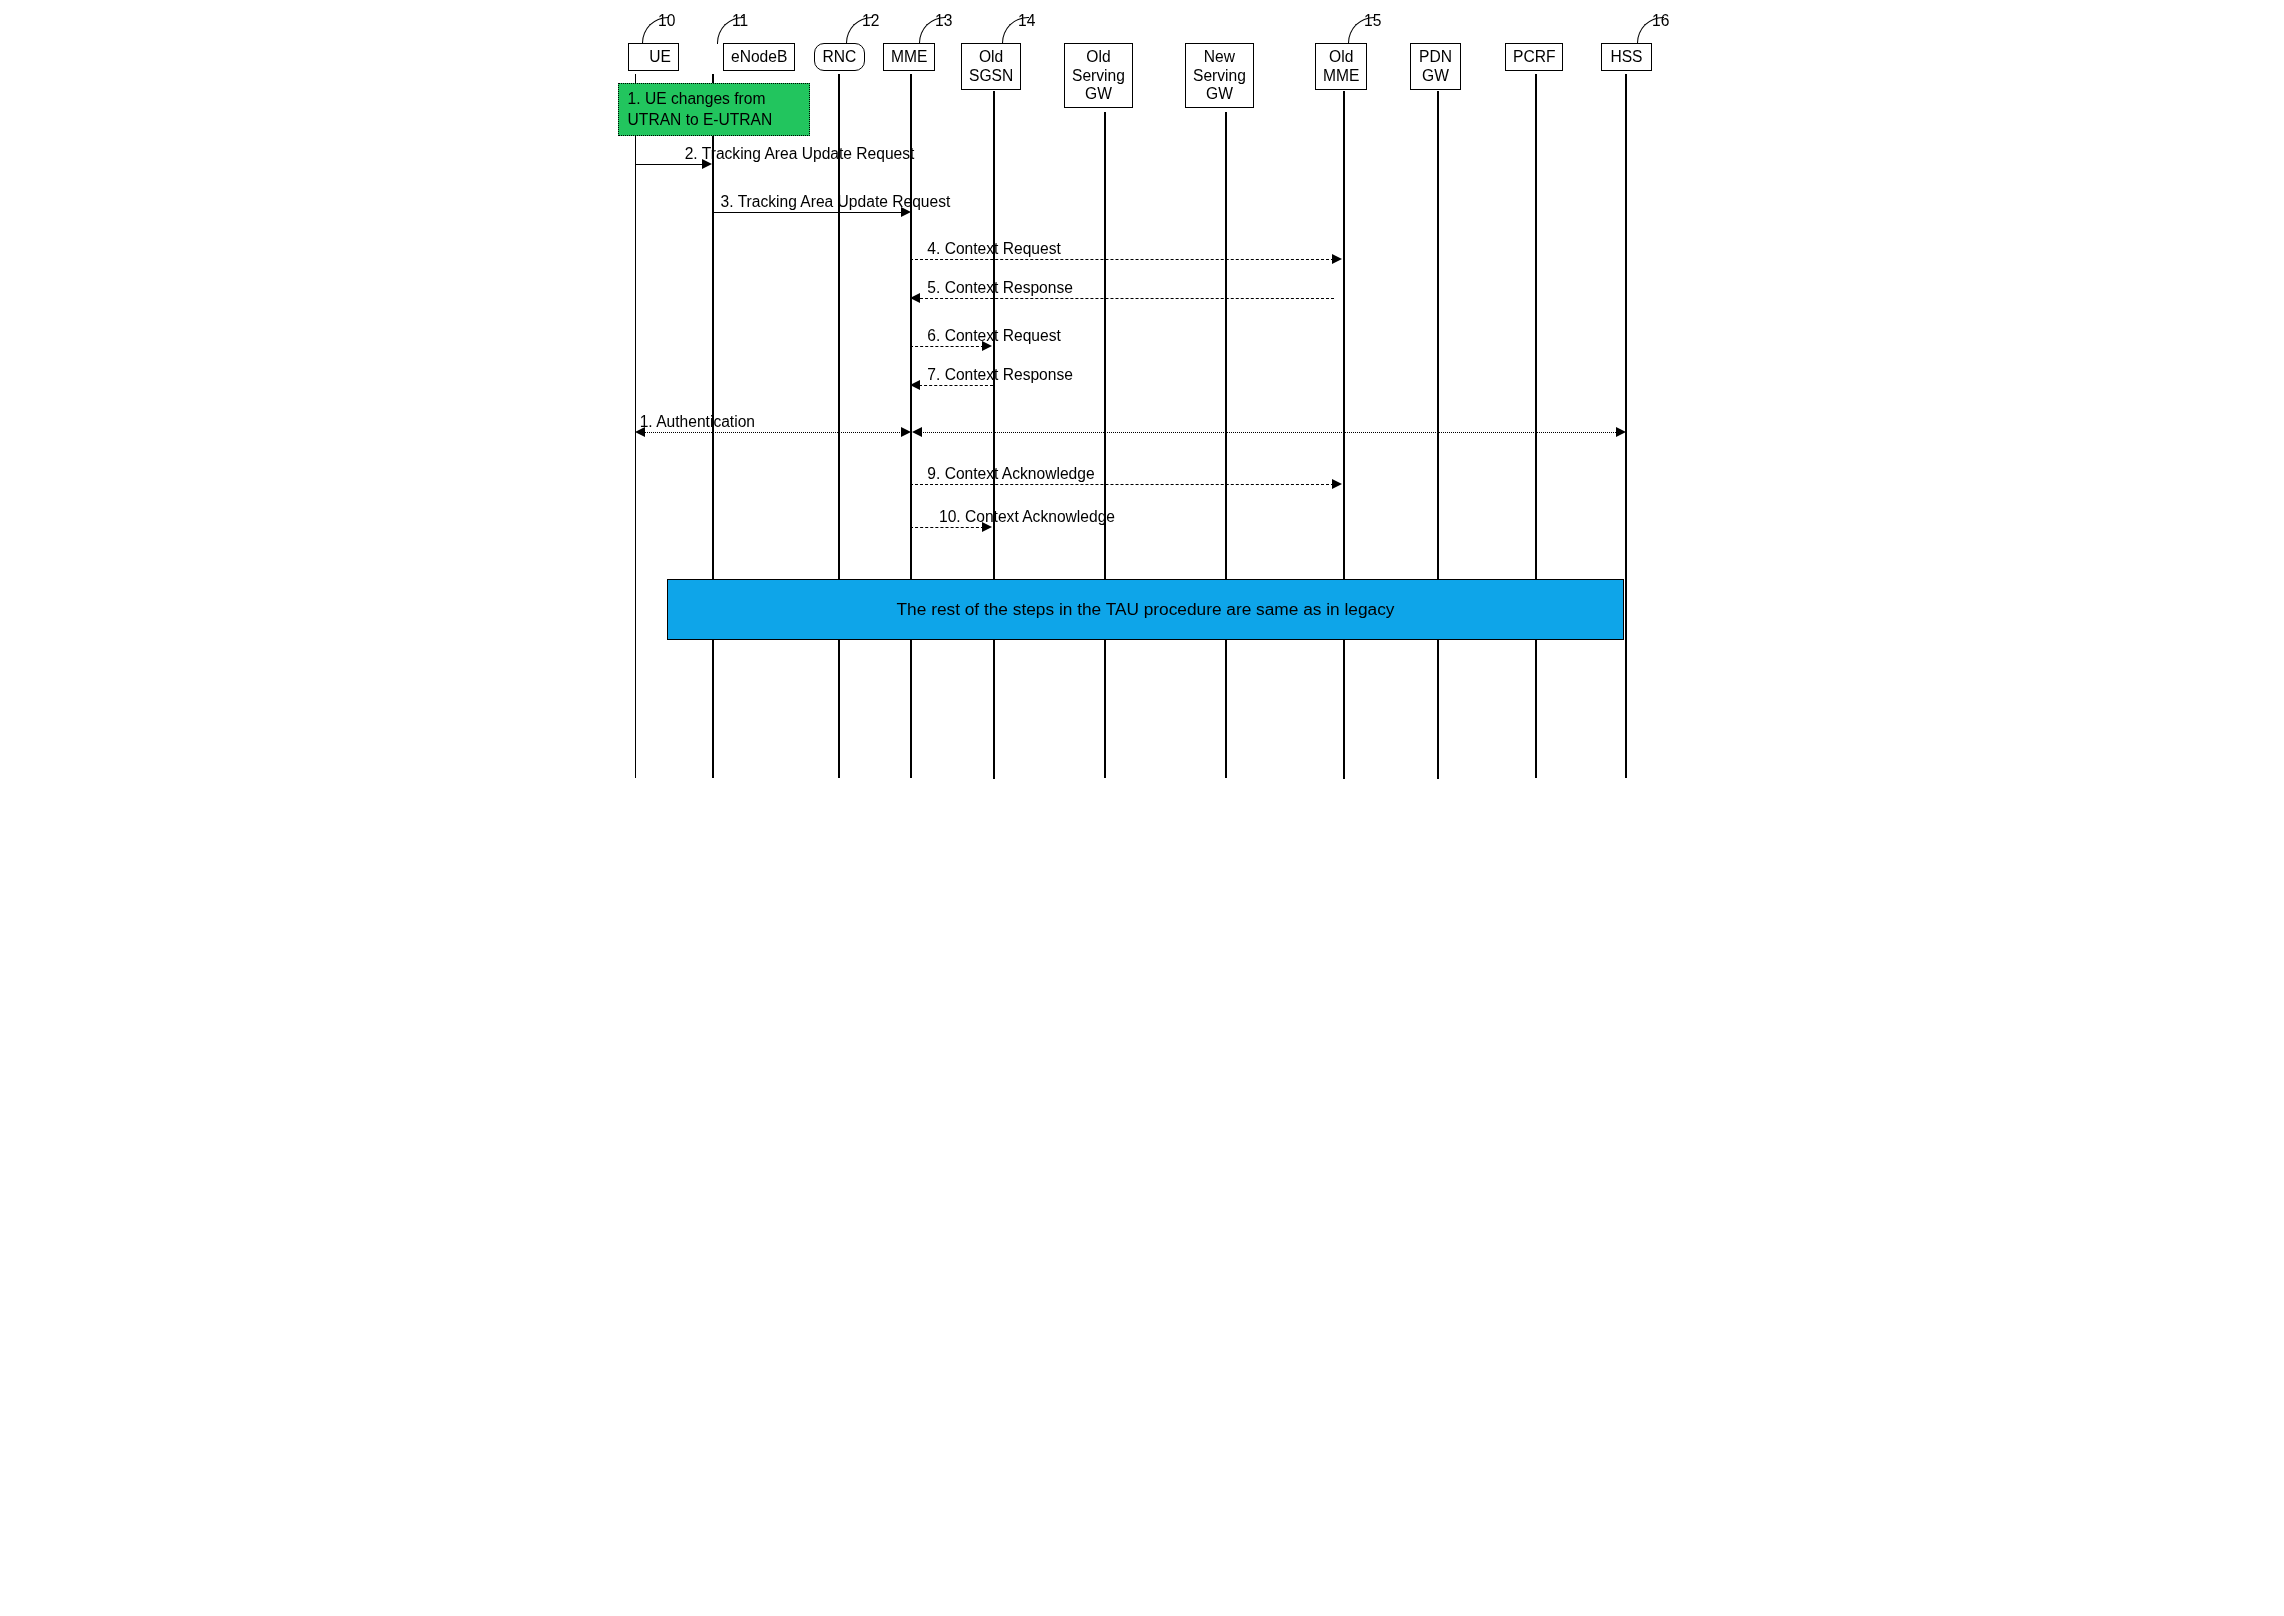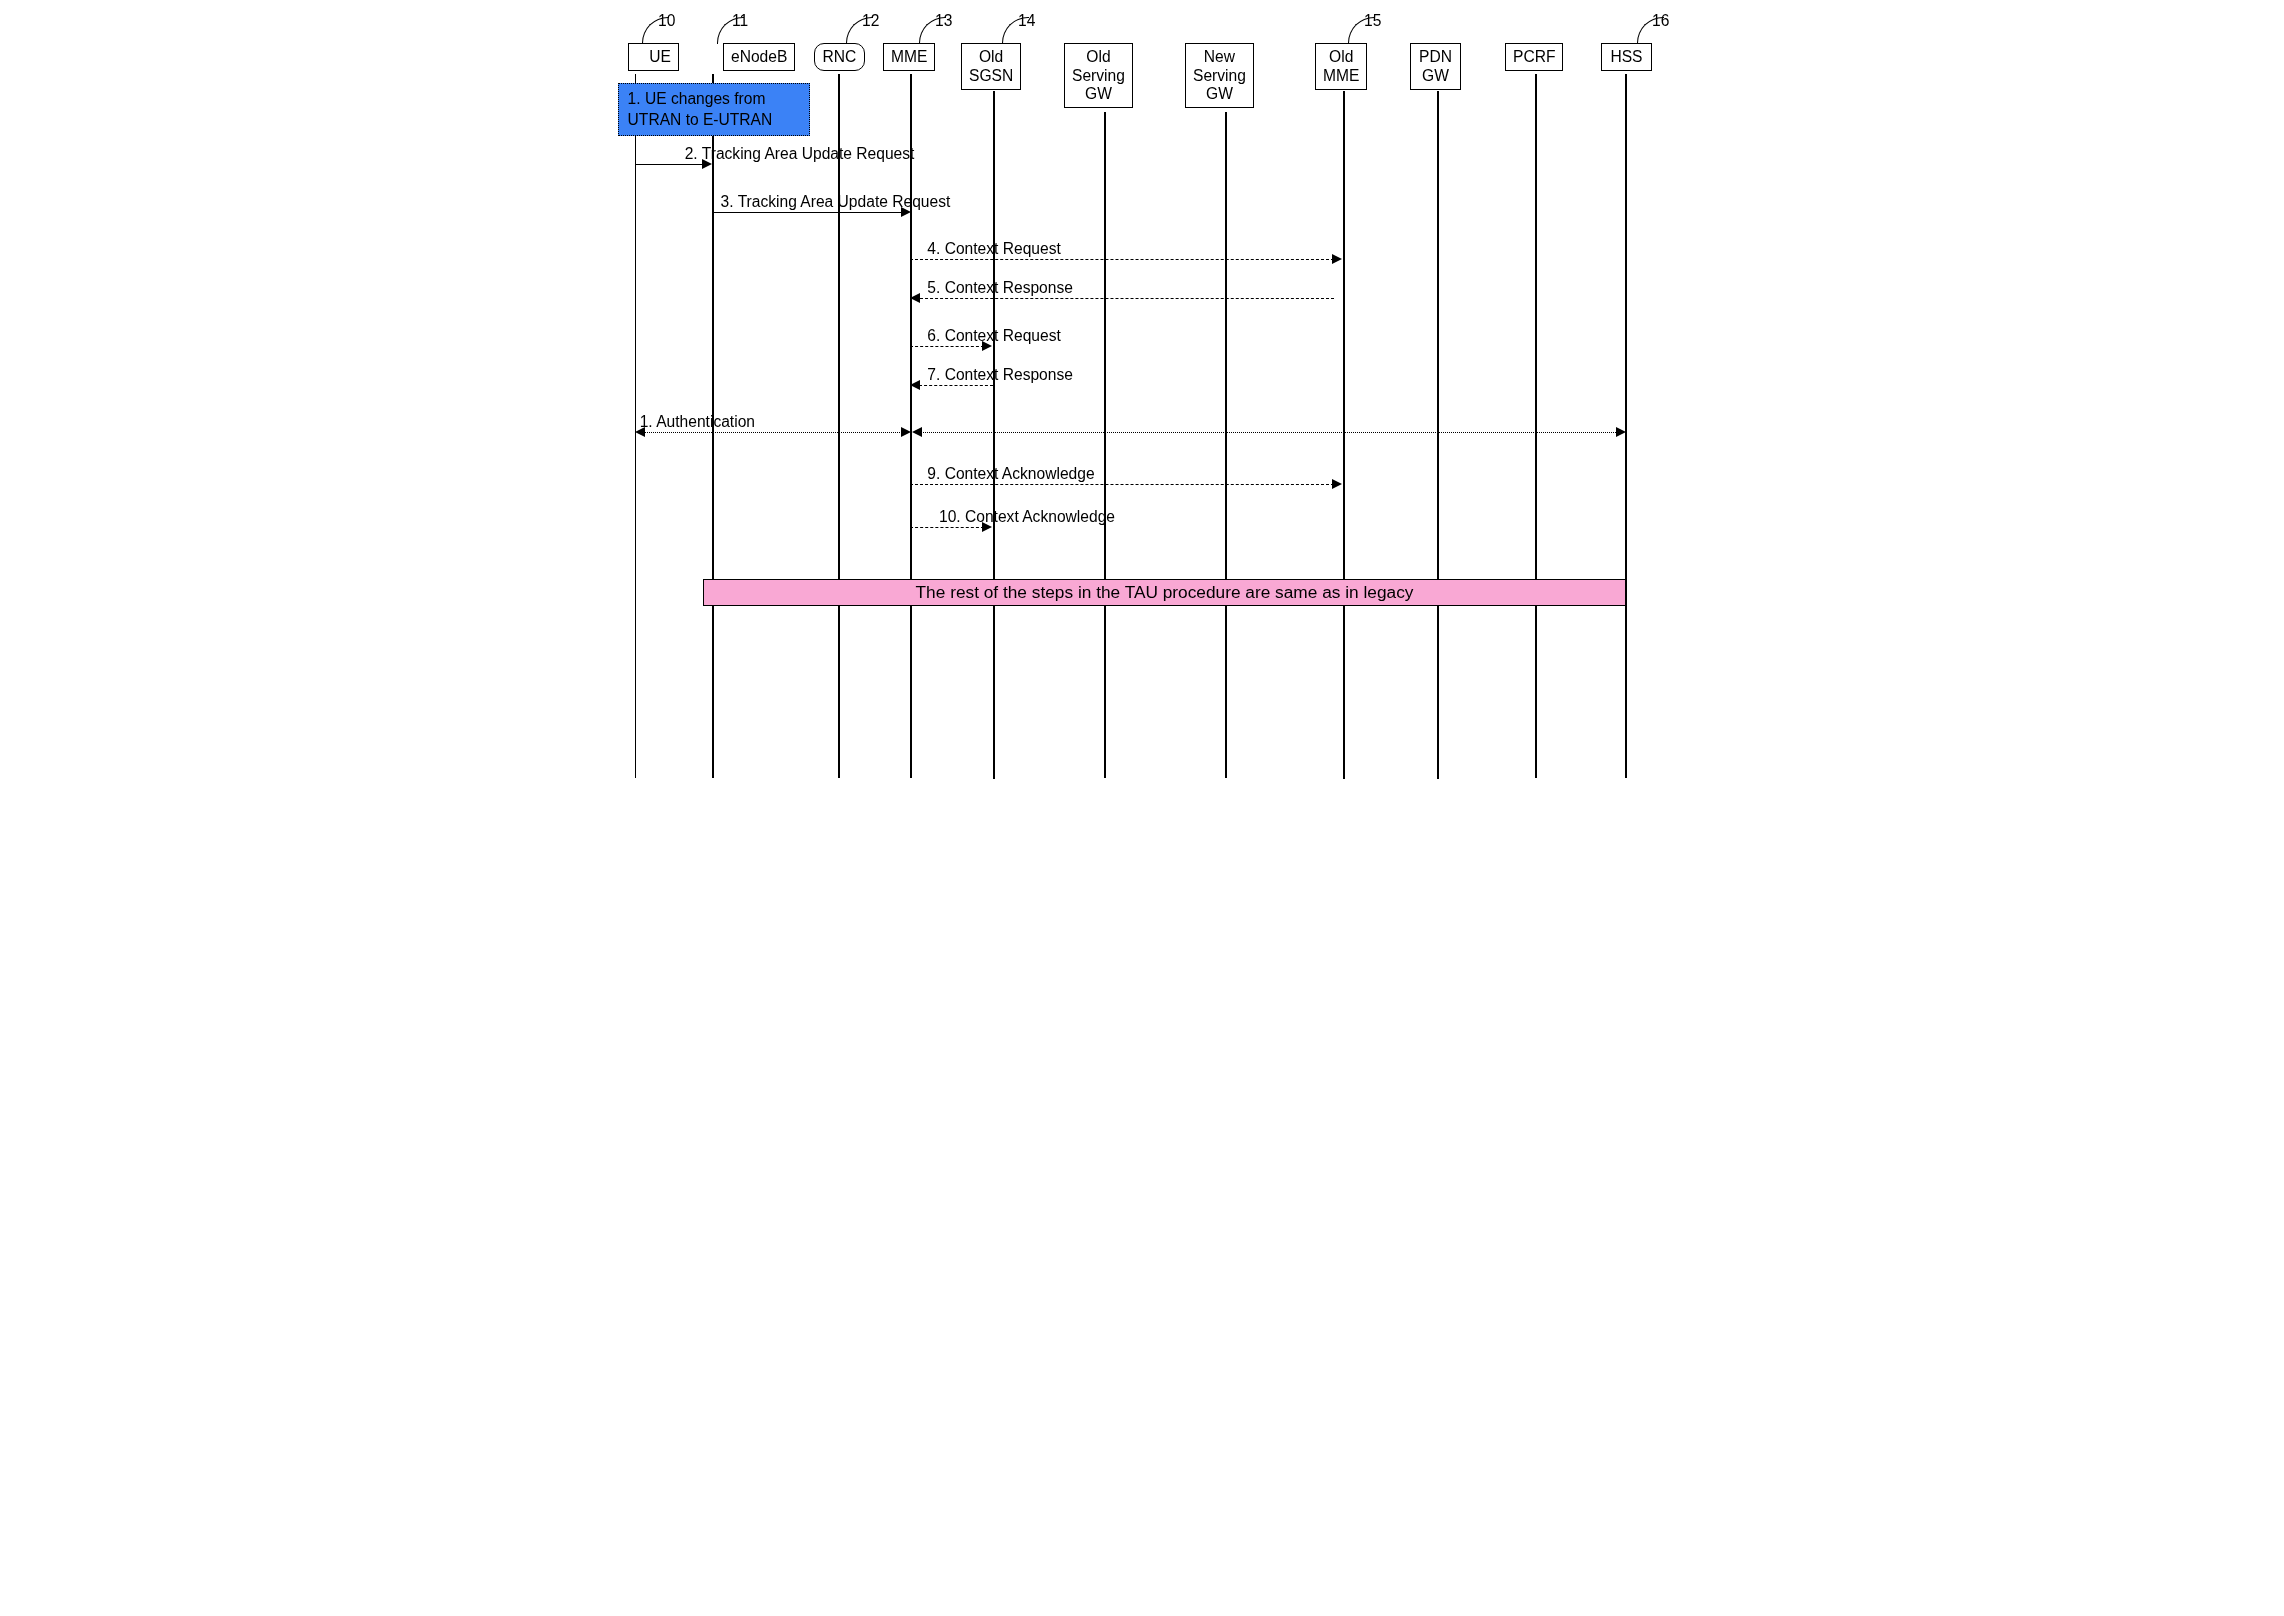--- a/index.html
+++ b/index.html
@@ -40,21 +40,21 @@
   }
   .lifeline {
     position: absolute;
     width: 1.7px;
     background: #000;
     top: 57px;
   }
   .note-box {
     position: absolute;
     border: 1.7px dotted #000;
-    background: #3b82f6;
+    background: #22c55e;
     padding: 5.2px 8.6px;
     font-size: 15.6px;
     line-height: 1.3;
   }
   .msg {
     position: absolute;
     font-size: 15.6px;
   }
   .msg-label {
     position: absolute;
@@ -82,25 +82,24 @@
     border-left: 10.4px solid #000;
   }
   .arrow-head.left {
     border-top: 5.2px solid transparent;
     border-bottom: 5.2px solid transparent;
     border-right: 10.4px solid #000;
   }
   .final-box {
     position: absolute;
     border: 1.7px solid #000;
-    background: #f9a8d4;
+    background: #0ea5e9;
     font-size: 17.3px;
     text-align: center;
-    padding: 2px;
-    margin-left: 36px;
+    padding: 19px;
   }
 </style>
 </head>
 <body>
 
 <div class="diagram">
 
   <div class="curved-leader" style="left:36px; top:0px;"></div>
   <div class="actor-label" style="left:52px; top:-5.2px;">10</div>
 

